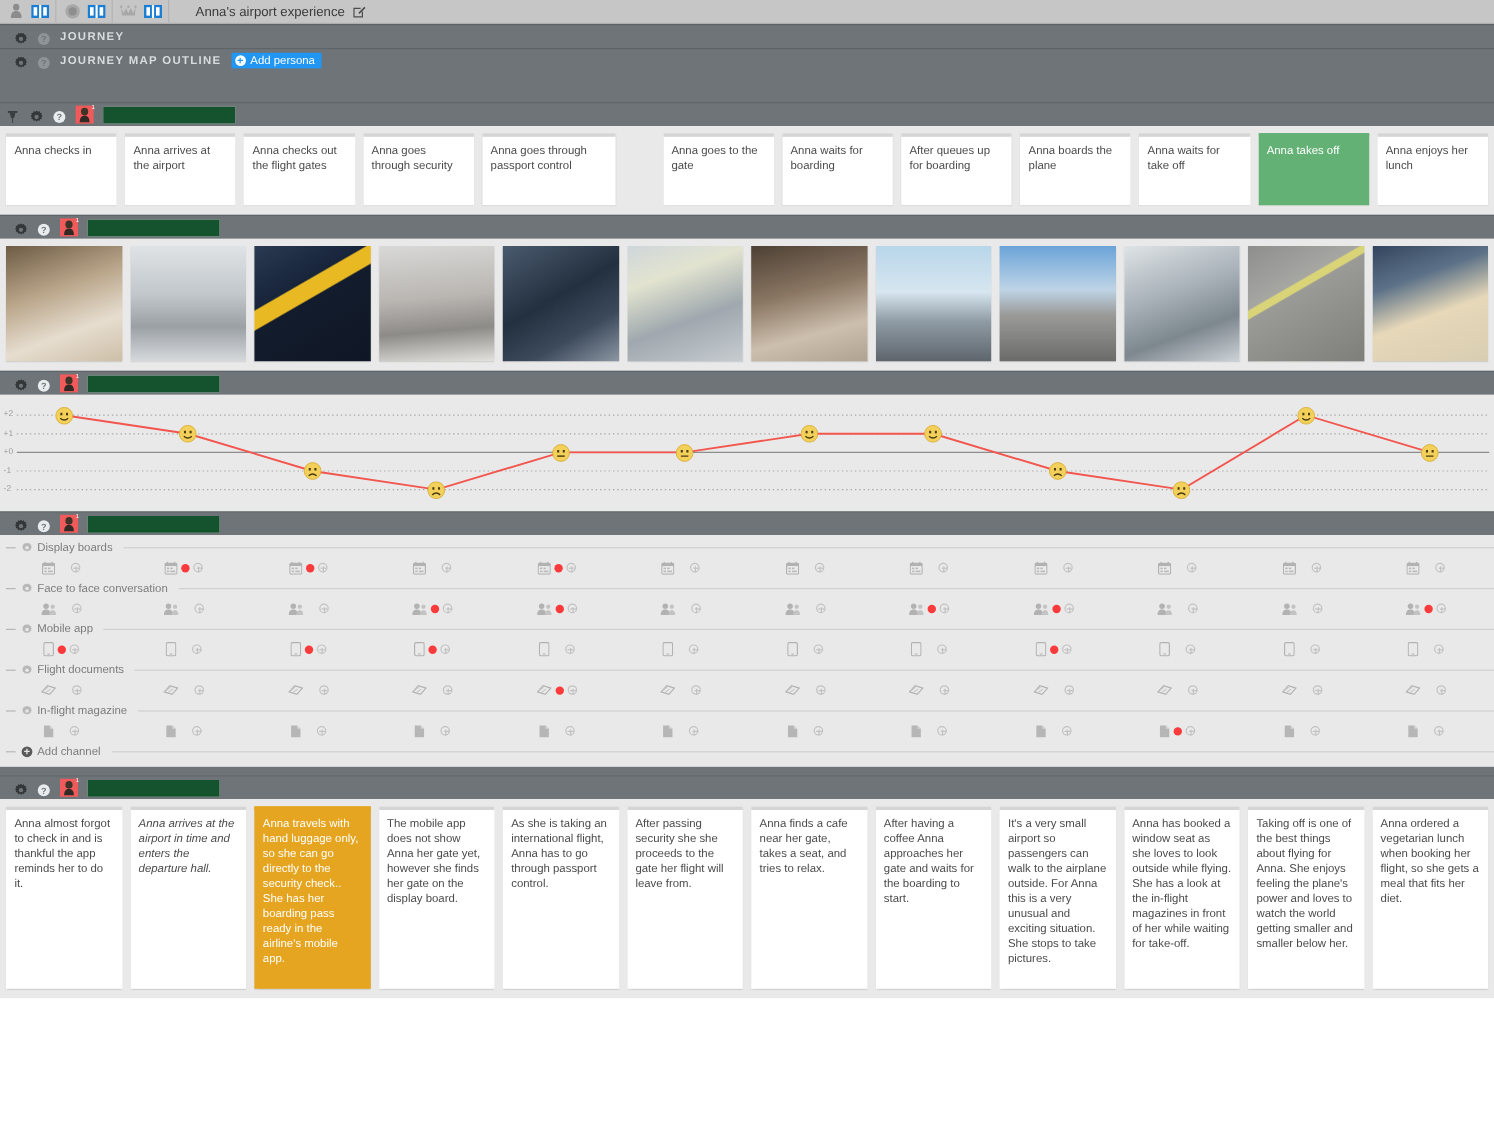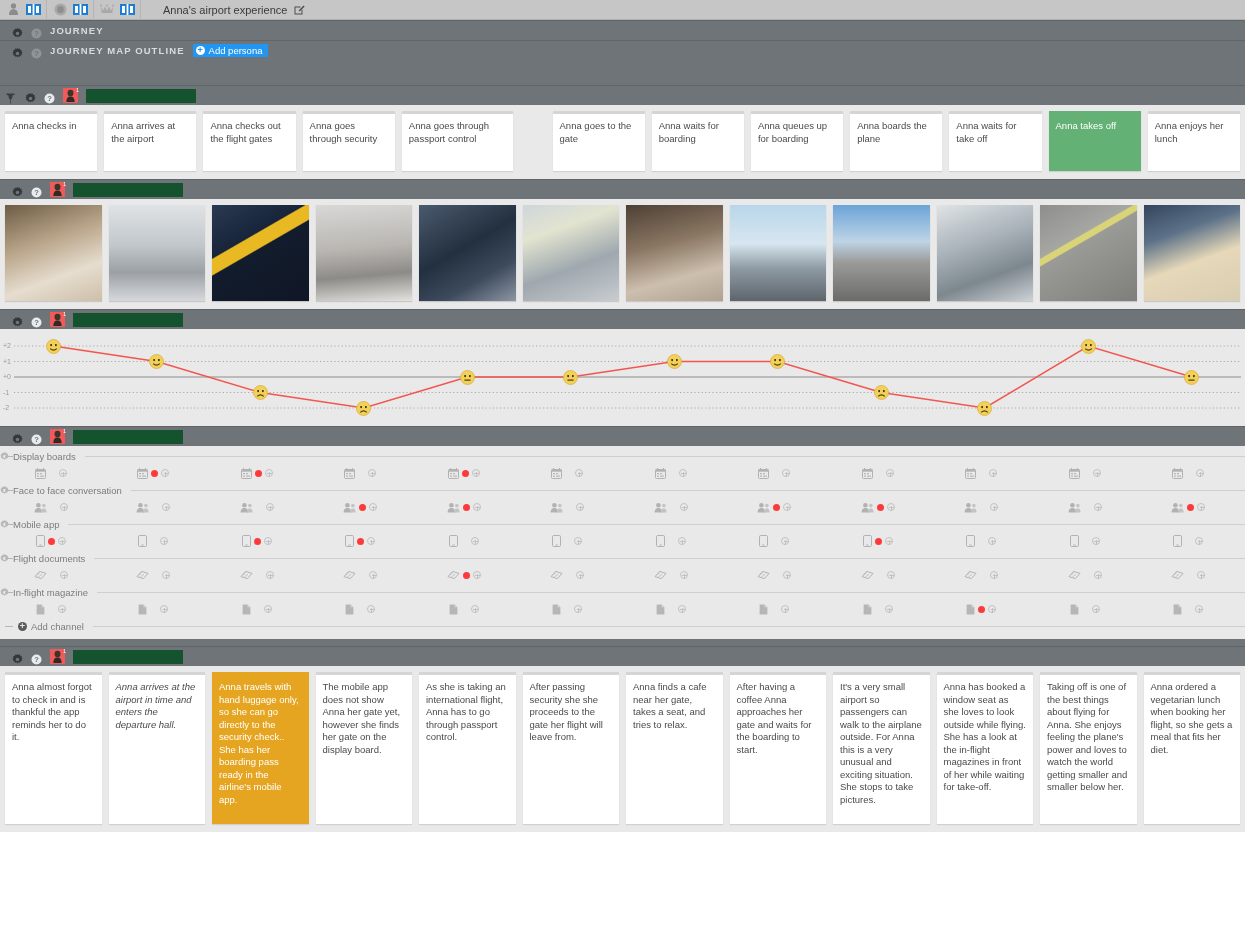--- a/index.html
+++ b/index.html
@@ -124,21 +124,21 @@
   .emo svg { position: absolute; left: 0; top: 0; }
   .emo .axlbl {
     position: absolute; left: 3px; font-size: 7px; color: #9a9a9a;
   }
   .smiley { position: absolute; width: 15px; height: 15px; }
 
   
   .chan { background: #e9e9e9; padding: 3px 0 6px 0; }
   .chan-head {
     display: flex; align-items: center; gap: 4px;
-    height: 14px; position: relative;
+    height: 14px; padding-left: 18px; position: relative;
   }
   .chan-head .dash {
     position: absolute; left: 5px; top: 7px;
     width: 8px; border-top: 1px solid #b6b6b6;
   }
   .chan-head .label { font-size: 9.5px; color: #7c7c7c; white-space: nowrap; }
   .chan-head .rule { flex: 1; border-top: 1px solid #cfcfcf; margin-left: 5px; }
   .chan-cells { display: flex; height: 20px; align-items: center; }
   .chan-cell {
     display: flex; align-items: center; justify-content: center;
@@ -308,21 +308,21 @@
   </div>
   <div class="lane">
     <div class="cards-row" id="journey-cards">
         <div class="card journey" style="width: 96.5px;"><span>Anna checks in</span></div>
         <div class="card journey" style="width: 96.5px;"><span>Anna arrives at the airport</span></div>
         <div class="card journey" style="width: 96.5px;"><span>Anna checks out the flight gates</span></div>
         <div class="card journey" style="width: 96.5px;"><span>Anna goes through security</span></div>
         <div class="card journey" style="width: 116px;"><span>Anna goes through passport control</span></div>
         <div class="card journey" style="width: 96.5px; margin-left: 33px;"><span>Anna goes to the gate</span></div>
         <div class="card journey" style="width: 96.5px;"><span>Anna waits for boarding</span></div>
-        <div class="card journey" style="width: 96.5px;"><span>Anna queues up for boarding</span></div>
+        <div class="card journey" style="width: 96.5px;"><span>After queues up for boarding</span></div>
         <div class="card journey" style="width: 96.5px;"><span>Anna boards the plane</span></div>
         <div class="card journey" style="width: 96.5px;"><span>Anna waits for take off</span></div>
         <div class="card journey green" style="width: 96.5px;"><span>Anna takes off</span></div>
         <div class="card journey" style="width: 96.5px;"><span>Anna enjoys her lunch</span></div>
       </div>
   </div>
 
   <div class="sec-bar">
     <span class="ico-gear">
       <svg width="11" height="11" viewBox="0 0 11 11">

